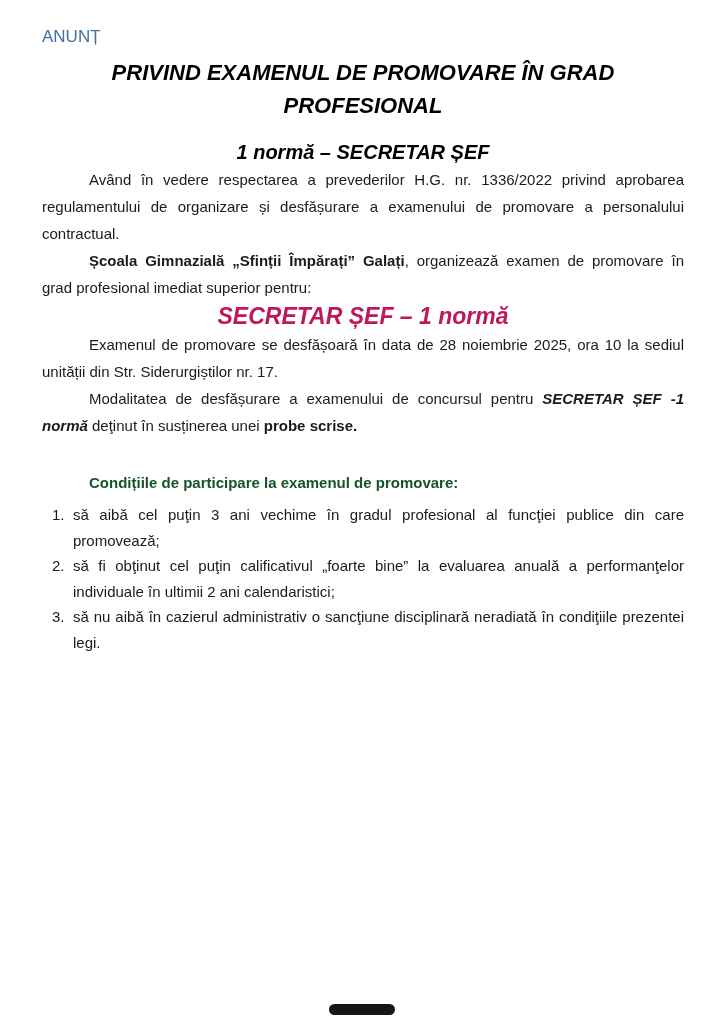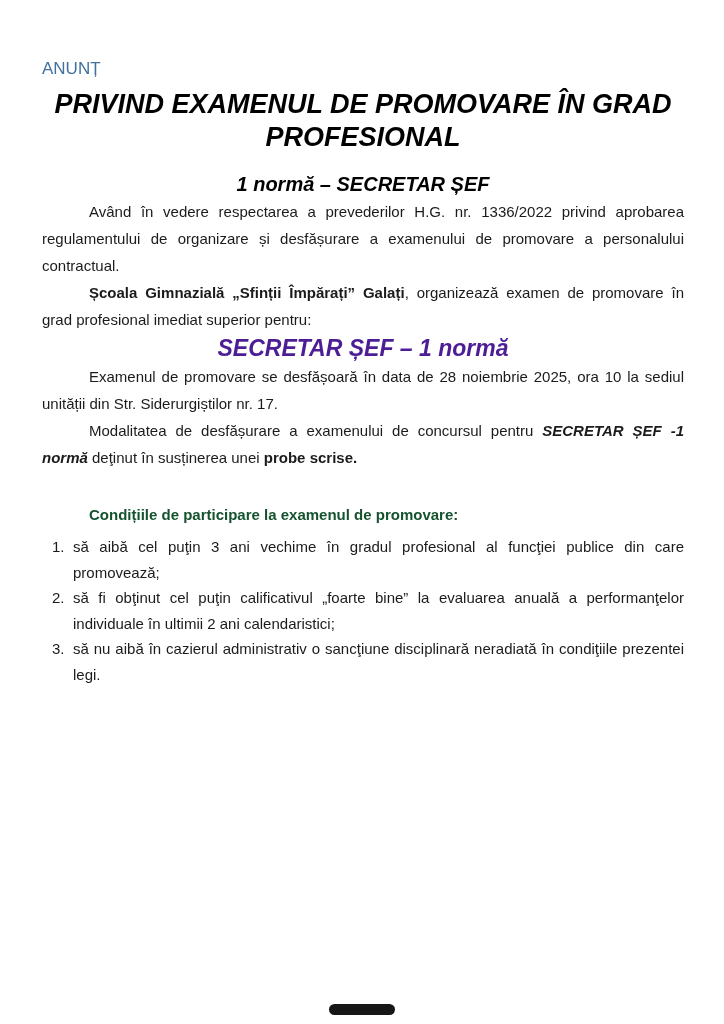--- a/index.html
+++ b/index.html
@@ -10,36 +10,36 @@
     color:#1b1b1b;
     -webkit-font-smoothing:antialiased;
   }
   .page{
     position:relative;
     width:724px;height:1024px;
     background:#ffffff;
     overflow:hidden;
   }
   .content{
-    padding:58px 40px 0 42px;
+    padding:26px 40px 0 42px;
   }
   .anunt-label{
     color:#41719C;
     font-size:17px;
     line-height:22px;
     font-weight:400;
     margin:0;
   }
   .main-title{
     margin:8px 0 0 0;
     text-align:center;
     font-weight:bold;
     font-style:italic;
     color:#000;
-    font-size:27px;
+    font-size:22px;
     line-height:33px;
   }
   .subtitle{
     margin:16px 0 0 0;
     text-align:center;
     font-weight:bold;
     font-style:italic;
     color:#000;
     font-size:20px;
     line-height:28px;
@@ -53,21 +53,21 @@
   .indent-lg{text-indent:47px;}
   .indent-sm{text-indent:28px;}
   .mt-intro{margin-top:34px;}
   .mt-para{margin-top:2px;}
   .mt-exam{margin-top:6px;}
   .position-heading{
     margin:0;
     text-align:center;
     font-weight:bold;
     font-style:italic;
-    color:#4c1d95;
+    color:#be185d;
     font-size:23px;
     line-height:30px;
   }
   .conditions-heading{
     margin:30px 0 0 0;
     font-size:15px;
     line-height:27px;
     font-weight:bold;
     color:#14532d;
     text-indent:47px;

